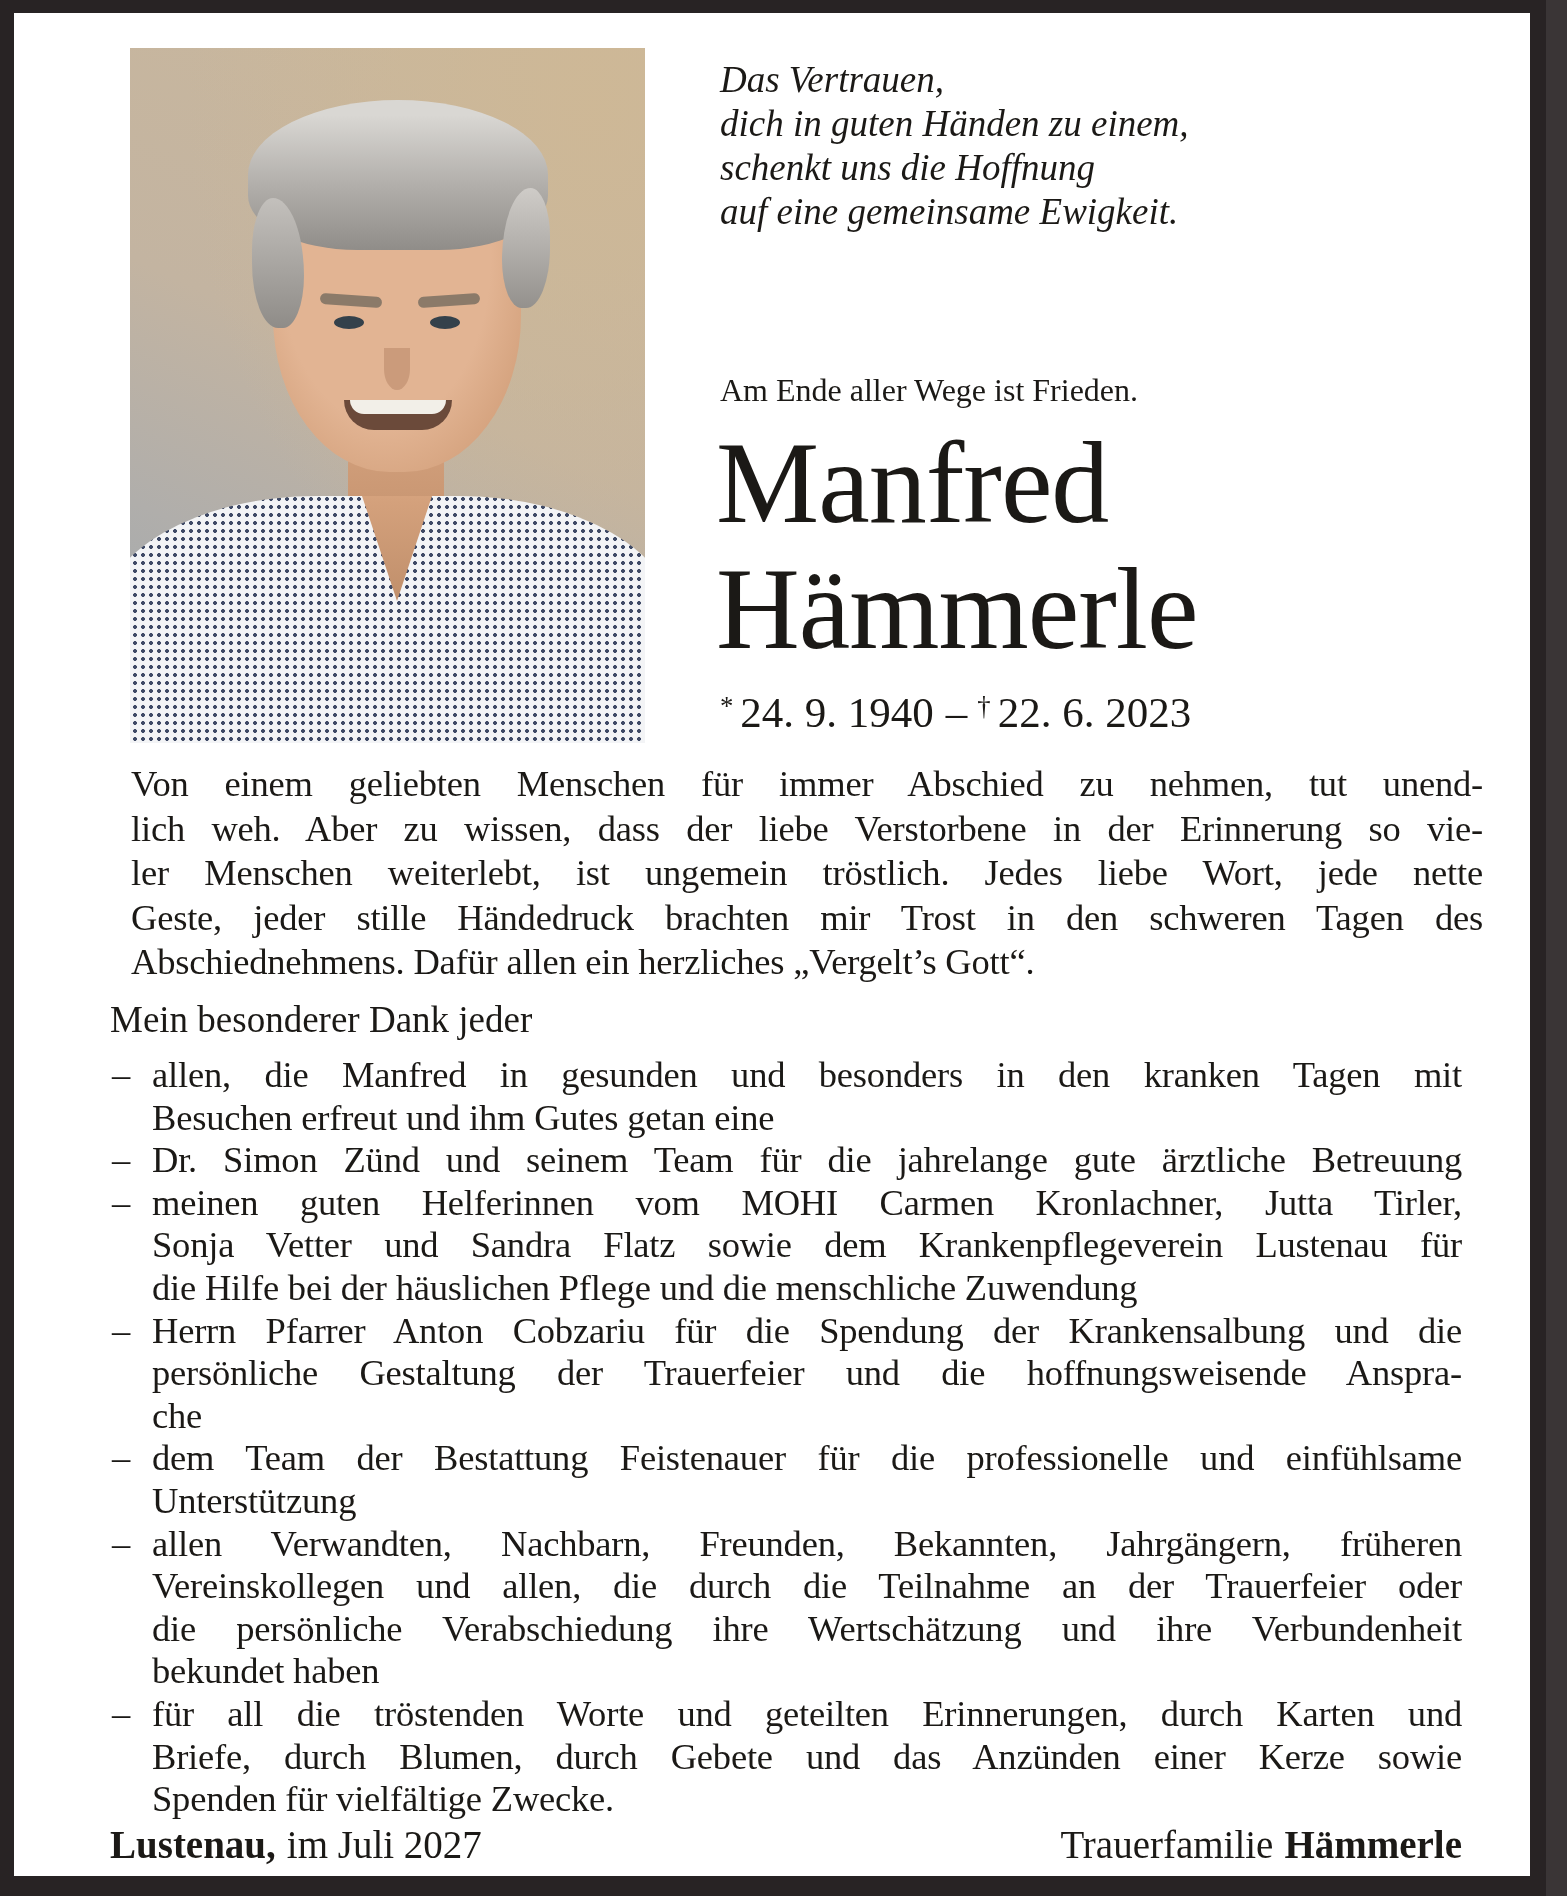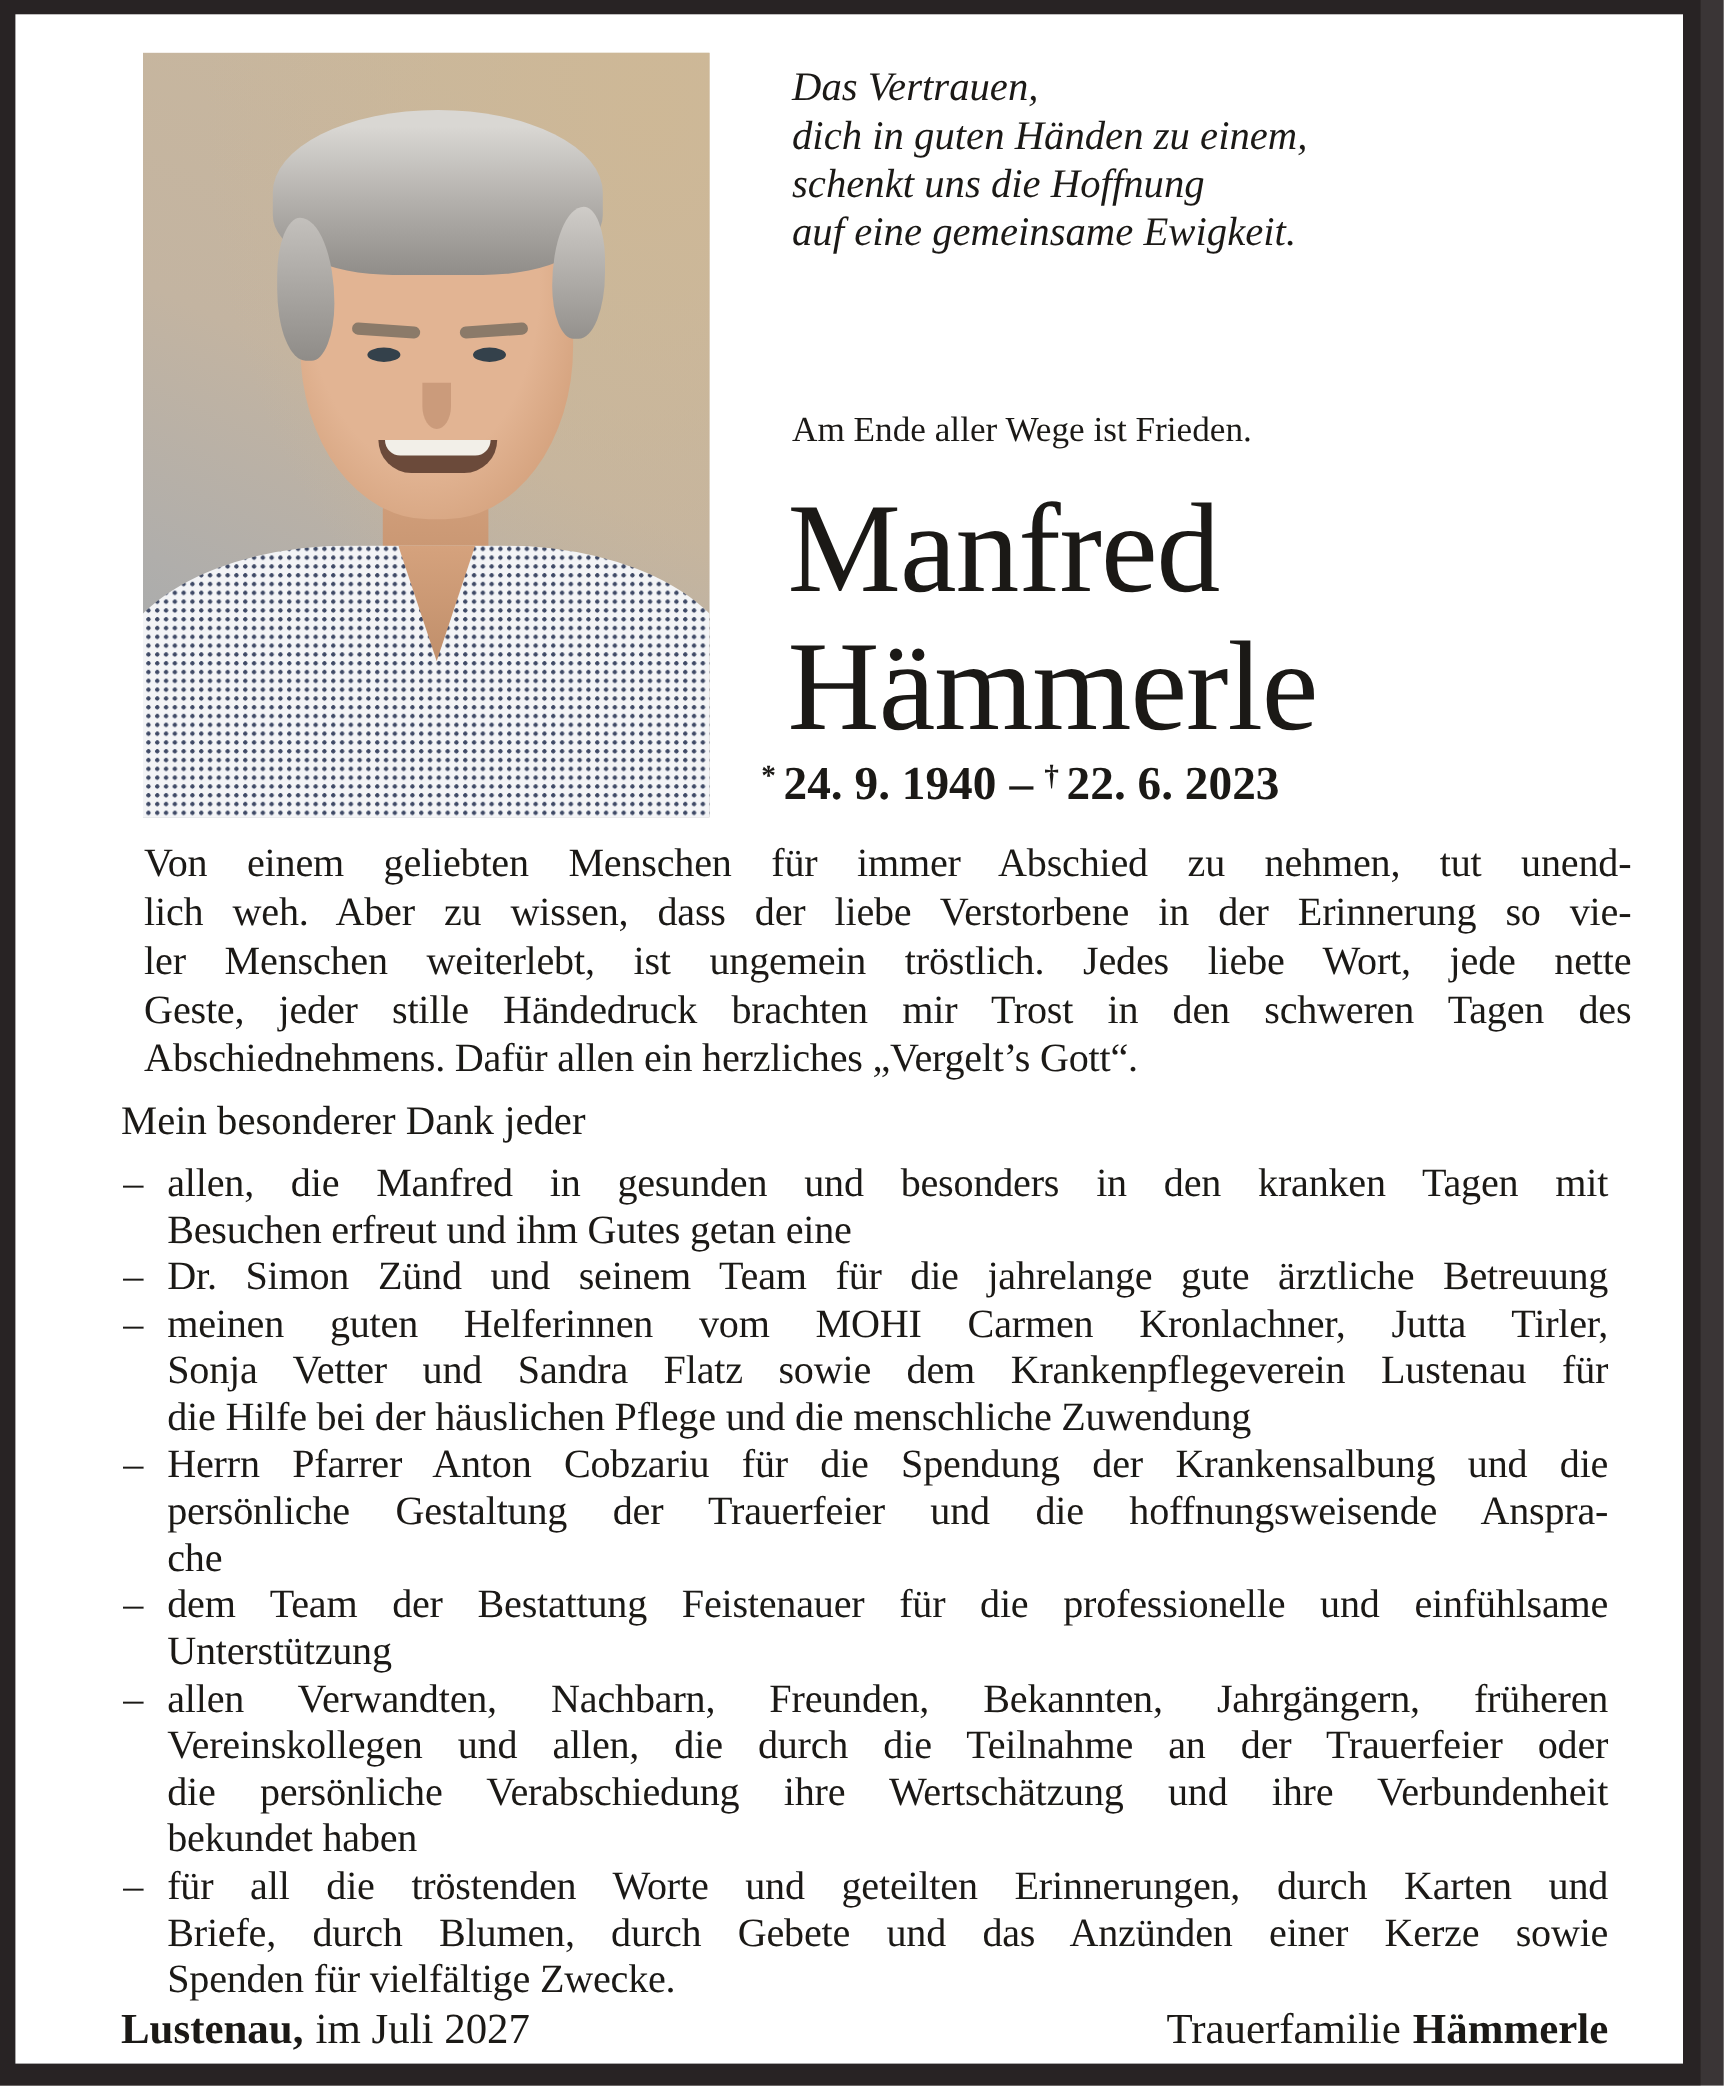--- a/index.html
+++ b/index.html
@@ -32,22 +32,22 @@
   .shirt{position:absolute;left:-30px;right:-30px;top:448px;bottom:-4px;border-radius:45% 45% 0 0/150px;
          background-color:#f3f4f6;
          background-image:radial-gradient(circle at 3px 3px,#3f4a66 1.7px,rgba(63,74,102,0) 2.2px);
          background-size:8px 8px;}
   .chest{position:absolute;left:232px;top:448px;width:70px;height:105px;background:linear-gradient(#d5a27d,#c08f6b);
          clip-path:polygon(0 0,100% 0,50% 100%);}
 
   
   .quote{position:absolute;left:720px;top:58px;font-style:italic;font-size:37px;line-height:44px;}
   .motto{position:absolute;left:720px;top:372px;font-size:32px;}
-  .name{position:absolute;left:716px;top:436px;font-size:116px;line-height:126px;letter-spacing:-1px;}
-  .dates{position:absolute;left:692px;top:688px;font-size:43px;font-weight:bold;}
+  .name{position:absolute;left:716px;top:420px;font-size:116px;line-height:126px;letter-spacing:-1px;}
+  .dates{position:absolute;left:720px;top:688px;font-size:43px;font-weight:normal;}
   .dates .sym{font-size:0.62em;position:relative;top:-0.45em;margin-right:7px;}
   .dates .sep{margin:0 10px 0 12px;}
 
   
   .intro{position:absolute;left:110px;top:762px;width:1352px;font-size:36.5px;line-height:44.5px;letter-spacing:-0.2px;margin-left:21px;}
   .heading{position:absolute;left:110px;top:998px;font-size:37px;}
   .thanks{position:absolute;left:110px;top:1054px;width:1352px;font-size:36.5px;line-height:42.6px;letter-spacing:-0.2px;}
   .thanks-item{position:relative;padding-left:42px;}
   .thanks-item .dash{position:absolute;left:2px;top:0;}
   .line{display:block;}

